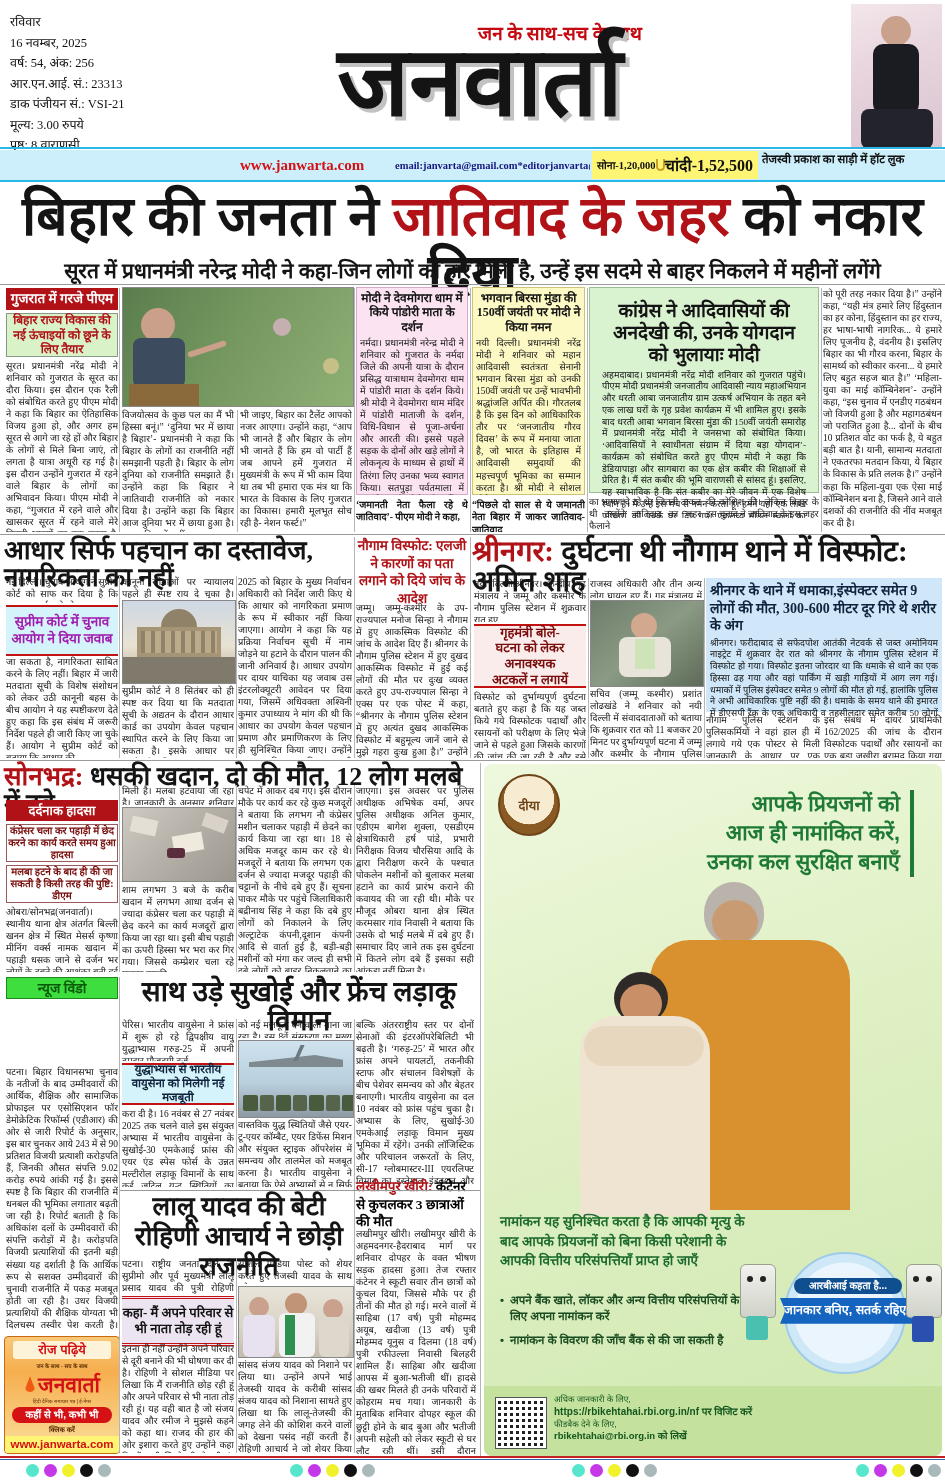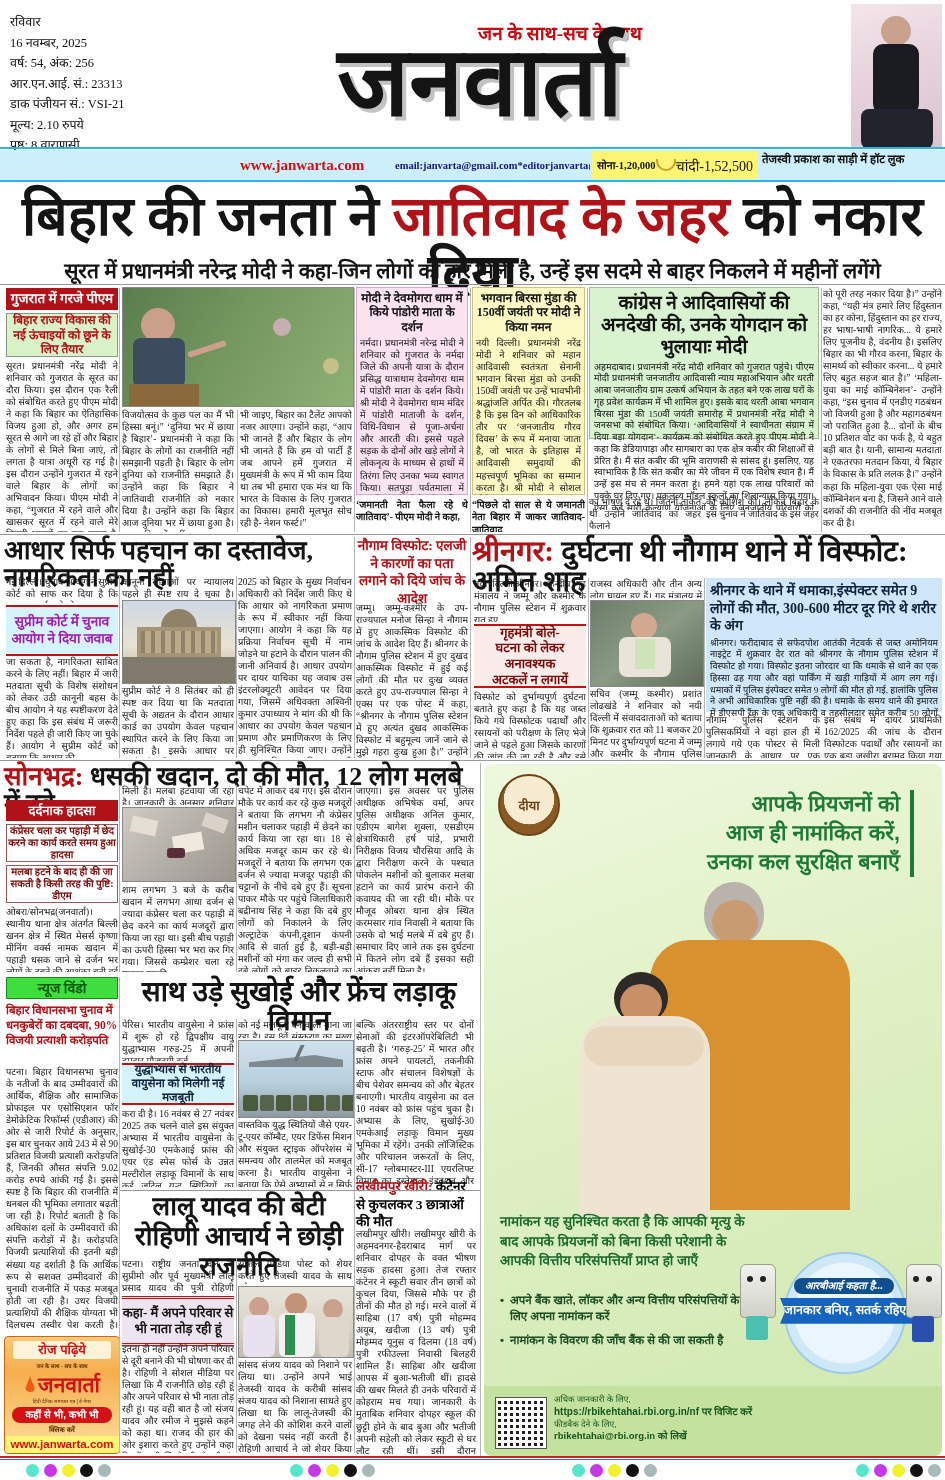--- a/index.html
+++ b/index.html
@@ -21,21 +21,21 @@
 <body>
 
 <div class="page">
 
   <div class="abs" style="left:10px;top:12px;width:220px;font-size:12.5px;font-weight:normal;line-height:20.5px;color:#111;">
     <div>रविवार</div>
     <div>16 नवम्बर, 2025</div>
     <div>वर्ष: 54, अंक: 256</div>
     <div>आर.एन.आई. सं.: 23313</div>
     <div>डाक पंजीयन सं.: VSI-21</div>
-    <div>मूल्य: 2.10 रुपये</div>
+    <div>मूल्य: 3.00 रुपये</div>
     <div>पृष्ठ: 8   वाराणसी</div>
   </div>
 
   <div class="abs ctr" style="left:430px;top:20px;width:260px;font-size:19px;font-weight:bold;color:#c40a10;">जन के साथ-सच के साथ</div>
 
   <div class="abs ctr" style="left:235px;top:30px;width:490px;font-size:97px;font-weight:bold;color:#141414;line-height:1.1;text-shadow:4px 4px 0 #c2c2c2;font-family:'Liberation Serif',serif;">जनवार्ता</div>
 
   <div class="photo" style="left:851px;top:4px;width:91px;height:143px;background:linear-gradient(160deg,#f3e6ea 0%,#e8d5de 40%,#d9c4cf 100%);border:none;">
     <div style="position:absolute;left:30px;top:12px;width:30px;height:30px;border-radius:50%;background:#caa18c;"></div>
     <div style="position:absolute;left:22px;top:40px;width:46px;height:70px;border-radius:10px;background:#1b1b22;"></div>
@@ -46,21 +46,21 @@
   <div class="abs" style="left:0;top:150px;width:945px;height:30px;background:#cdeffb;"></div>
   <div class="abs" style="left:240px;top:151px;width:150px;height:28px;display:flex;align-items:center;">
     <span style="font-size:15px;font-weight:bold;color:#d41114;">www.janwarta.com</span>
   </div>
   <div class="abs" style="left:395px;top:151px;width:195px;height:28px;display:flex;align-items:center;overflow:hidden;">
     <span style="font-size:10.5px;font-weight:bold;color:#16167e;white-space:nowrap;">email:janvarta@gmail.com*editorjanvarta@gmail.com</span>
   </div>
   <div class="abs" style="left:592px;top:151px;width:166px;height:28px;background:#fdf573;display:flex;align-items:center;justify-content:space-between;padding:0 5px;box-sizing:border-box;">
     <span style="font-size:10.5px;font-weight:bold;color:#111;">सोना-1,20,000</span>
     <span style="width:18px;height:10px;border:2px solid #c9a227;border-top:none;border-radius:0 0 12px 12px;display:inline-block;"></span>
-    <span style="font-size:14px;font-weight:normal;color:#111;">चांदी-1,52,500</span>
+    <span style="font-size:16px;font-weight:bold;color:#111;">चांदी-1,52,500</span>
   </div>
   <div class="abs" style="left:762px;top:151px;width:180px;height:28px;display:flex;align-items:flex-start;">
     <span style="font-size:11.5px;font-weight:bold;color:#111;">तेजस्वी प्रकाश का साड़ी में हॉट लुक</span>
   </div>
   <div class="abs" style="left:0;top:180px;width:945px;height:2px;background:#29b7e8;"></div>
 
   <div class="abs ctr" style="left:0;top:188px;width:945px;font-size:55px;font-weight:bold;line-height:1.05;color:#141414;">
     <span>बिहार की जनता ने </span><span style="color:#b01217;">जातिवाद के जहर</span><span> को नकार दिया</span>
   </div>
   <div class="abs ctr" style="left:0;top:256px;width:945px;font-size:21px;font-weight:bold;color:#141414;">सूरत में प्रधानमंत्री नरेन्द्र मोदी ने कहा-जिन लोगों को हार मिली है, उन्हें इस सदमे से बाहर निकलने में महीनों लगेंगे</div>
@@ -86,21 +86,21 @@
     <div class="t" style="margin-top:3px;height:158px;">नर्मदा। प्रधानमंत्री नरेन्द्र मोदी ने शनिवार को गुजरात के नर्मदा जिले की अपनी यात्रा के दौरान प्रसिद्ध यात्राधाम देवमोगरा धाम में पांडोरी माता के दर्शन किये। श्री मोदी ने देवमोगरा धाम मंदिर में पांडोरी माताजी के दर्शन, विधि-विधान से पूजा-अर्चना और आरती की। इससे पहले सड़क के दोनों ओर खड़े लोगों ने लोकनृत्य के माध्यम से हाथों में तिरंगा लिए उनका भव्य स्वागत किया। सतपुड़ा पर्वतमाला में प्राकृतिक सौंदर्य के बीच स्थित यह मनमोहक धाम आदिवासी समाज के लोगों की आस्था का केन्द्र है, जिसकी महिमा अनूठी है।</div>
   </div>
   <div class="abs t bh" style="left:356px;top:499px;width:112px;height:33px;font-size:9.6px;">‘जमानती नेता फैला रहे थे जातिवाद’- पीएम मोदी ने कहा,</div>
 
   <div class="abs" style="left:472px;top:287px;width:113px;height:208px;background:#fdf9c4;border:1px solid #cfc27a;box-sizing:border-box;padding:3px;">
     <div class="boxhead" style="font-size:12px;color:#141414;">भगवान बिरसा मुंडा की 150वीं जयंती पर मोदी ने किया नमन</div>
     <div class="t" style="margin-top:3px;height:158px;">नयी दिल्ली। प्रधानमंत्री नरेंद्र मोदी ने शनिवार को महान आदिवासी स्वतंत्रता सेनानी भगवान बिरसा मुंडा को उनकी 150वीं जयंती पर उन्हें भावभीनी श्रद्धांजलि अर्पित की। गौरतलब है कि इस दिन को आधिकारिक तौर पर ‘जनजातीय गौरव दिवस’ के रूप में मनाया जाता है, जो भारत के इतिहास में आदिवासी समुदायों की महत्त्वपूर्ण भूमिका का सम्मान करता है। श्री मोदी ने सोशल मीडिया मंच एक्स पर स्वतंत्रता आंदोलन में भगवान बिरसा मुंडा की महत्त्वपूर्ण भूमिका और देश की आदिवासी विरासत की रक्षा के उनके प्रयासों का उल्लेख किया है।</div>
   </div>
   <div class="abs t bh" style="left:472px;top:499px;width:113px;height:33px;font-size:9.6px;">“पिछले दो साल से ये जमानती नेता बिहार में जाकर जातिवाद-जातिवाद</div>
 
-  <div class="abs" style="left:589px;top:287px;width:230px;height:152px;background:#d9f2d0;border:1px solid #9bbf93;box-sizing:border-box;padding:4px;">
+  <div class="abs" style="left:589px;top:287px;width:230px;height:206px;background:#d9f2d0;border:1px solid #9bbf93;box-sizing:border-box;padding:12px;">
     <div class="boxhead" style="font-size:19px;line-height:1.15;color:#141414;">कांग्रेस ने आदिवासियों की अनदेखी की, उनके योगदान को भुलायाः मोदी</div>
     <div class="t" style="margin-top:4px;height:148px;font-size:9.2px;">अहमदाबाद। प्रधानमंत्री नरेंद्र मोदी शनिवार को गुजरात पहुंचे। पीएम मोदी प्रधानमंत्री जनजातीय आदिवासी न्याय महाअभियान और धरती आबा जनजातीय ग्राम उत्कर्ष अभियान के तहत बने एक लाख घरों के गृह प्रवेश कार्यक्रम में भी शामिल हुए। इसके बाद धरती आबा भगवान बिरसा मुंडा की 150वीं जयंती समारोह में प्रधानमंत्री नरेंद्र मोदी ने जनसभा को संबोधित किया। ‘आदिवासियों ने स्वाधीनता संग्राम में दिया बड़ा योगदान’- कार्यक्रम को संबोधित करते हुए पीएम मोदी ने कहा कि डेडियापाड़ा और सागबारा का एक क्षेत्र कबीर की शिक्षाओं से प्रेरित है। मैं संत कबीर की भूमि वाराणसी से सांसद हूं। इसलिए, यह स्वाभाविक है कि संत कबीर का मेरे जीवन में एक विशेष स्थान है। मैं उन्हें इस मंच से नमन करता हूं। हमने यहां एक लाख परिवारों को पक्के घर दिए गए। एकलव्य मॉडल स्कूलों का शिलान्यास किया गया। ऐसा कई सारी कल्याण योजनाओं के लिए जनजातीय परिवारों को बहुत बधाई। पीएम मोदी ने कहा कि आदिवासियों ने हमारे देश के स्वतंत्रता संग्राम में बहुत बड़ा योगदान दिया, लेकिन कांग्रेस ने 60 साल के शासन में आदिवासियों को उनके हाल पर छोड़ दिया गया।</div>
   </div>
   <div class="abs t" style="left:589px;top:496px;width:112px;height:36px;">का भाषण दे रहे थे। जितनी ताकत थी उन्होंने जातिवाद का जहर फैलाने</div>
   <div class="abs t" style="left:706px;top:496px;width:113px;height:36px;">की कोशिश की। लेकिन बिहार के इस चुनाव ने जातिवाद के इस जहर</div>
   <div class="abs t" style="left:823px;top:288px;width:119px;height:244px;">को पूरी तरह नकार दिया है।” उन्होंने कहा, “यही मंत्र हमारे लिए हिंदुस्तान का हर कोना, हिंदुस्तान का हर राज्य, हर भाषा-भाषी नागरिक... ये हमारे लिए पूजनीय है, वंदनीय है। इसलिए बिहार का भी गौरव करना, बिहार के सामर्थ्य को स्वीकार करना... ये हमारे लिए बहुत सहज बात है।” ‘महिला-युवा का माई कॉम्बिनेशन’- उन्होंने कहा, “इस चुनाव में एनडीए गठबंधन जो विजयी हुआ है और महागठबंधन जो पराजित हुआ है... दोनों के बीच 10 प्रतिशत वोट का फर्क है, ये बहुत बड़ी बात है। यानी, सामान्य मतदाता ने एकतरफा मतदान किया, ये बिहार के विकास के प्रति ललक है।” उन्होंने कहा कि महिला-युवा एक ऐसा माई कॉम्बिनेशन बना है, जिसने आने वाले दशकों की राजनीति की नींव मजबूत कर दी है।</div>
 
   <div class="rule-v" style="left:119px;top:288px;height:244px;"></div>
   <div class="rule-v" style="left:237px;top:410px;height:122px;"></div>
   <div class="rule-v" style="left:354px;top:288px;height:244px;"></div>
@@ -208,21 +208,21 @@
         </div>
     </div>
 
     <div style="position:absolute;left:256px;top:500px;width:36px;height:80px;">
       <div style="width:34px;height:52px;background:linear-gradient(#f2f2ee,#cfd2c8);border:1px solid #9aa08e;border-radius:6px 6px 4px 4px;"></div>
       <div style="position:absolute;left:7px;top:12px;width:6px;height:6px;border-radius:50%;background:#222;"></div>
       <div style="position:absolute;left:20px;top:12px;width:6px;height:6px;border-radius:50%;background:#222;"></div>
       <div style="position:absolute;left:6px;top:52px;width:22px;height:24px;background:#49c0b0;border-radius:3px;"></div>
     </div>
     <div style="position:absolute;left:300px;top:488px;width:118px;height:118px;border-radius:50%;background:radial-gradient(circle,#eaf5fd 0 60%,#cfe8f8 61% 100%);border:2px solid #9fcbe8;">
-      <div class="pill" style="position:absolute;left:8px;top:24px;width:100px;background:#0f4f8f;font-size:10px;line-height:16px;font-style:italic;">आरबीआई कहता है...</div>
+      <div class="pill" style="position:absolute;left:8px;top:24px;width:108px;background:#0f4f8f;font-size:10px;line-height:16px;">आरबीआई कहता है...</div>
       <div style="position:absolute;left:-6px;top:44px;width:130px;background:#1565c0;color:#fff;font-weight:bold;font-size:12.5px;text-align:center;line-height:1.25;padding:5px 2px;clip-path:polygon(0 0,100% 0,96% 50%,100% 100%,0 100%,4% 50%);">जानकार बनिए, सतर्क रहिए!</div>
     </div>
     <div style="position:absolute;left:422px;top:500px;width:36px;height:80px;">
       <div style="width:34px;height:52px;background:linear-gradient(#f2f2ee,#cfd2c8);border:1px solid #9aa08e;border-radius:6px 6px 4px 4px;"></div>
       <div style="position:absolute;left:7px;top:12px;width:6px;height:6px;border-radius:50%;background:#222;"></div>
       <div style="position:absolute;left:20px;top:12px;width:6px;height:6px;border-radius:50%;background:#222;"></div>
       <div style="position:absolute;left:6px;top:52px;width:22px;height:26px;background:#2a4fae;border-radius:3px;"></div>
     </div>
 
     <div style="position:absolute;left:0;bottom:0;width:458px;height:70px;background:#c4e29e;">
@@ -232,21 +232,20 @@
       <div style="position:absolute;left:70px;top:8px;width:230px;color:#14571f;font-size:8.5px;line-height:1.35;">
         <div>अधिक जानकारी के लिए,</div>
         <div class="bh" style="font-size:10px;">https://rbikehtahai.rbi.org.in/nf पर विजिट करें</div>
         <div>फीडबैक देने के लिए,</div>
         <div class="bh" style="font-size:9.5px;">rbikehtahai@rbi.org.in को लिखें</div>
       </div>
     </div>
   </div>
 
   <div class="abs ctr" style="left:6px;top:977px;width:112px;height:22px;background:#3ede3e;border:1px solid #1a8a1a;color:#0a5a0a;font-weight:bold;font-size:14px;line-height:22px;box-sizing:border-box;">न्यूज विंडो</div>
-  <div class="abs bh" style="left:6px;top:1003px;width:112px;height:60px;font-size:11.5px;line-height:1.3;color:#b01217;">बिहार विधानसभा चुनाव में धनकुबेरों का दबदबा, 90% विजयी प्रत्याशी करोड़पति</div>
   <div class="abs t" style="left:6px;top:1066px;width:112px;height:264px;">पटना। बिहार विधानसभा चुनाव के नतीजों के बाद उम्मीदवारों की आर्थिक, शैक्षिक और सामाजिक प्रोफाइल पर एसोसिएशन फॉर डेमोक्रेटिक रिफॉर्म्स (एडीआर) की ओर से जारी रिपोर्ट के अनुसार, इस बार चुनकर आये 243 में से 90 प्रतिशत विजयी प्रत्याशी करोड़पति हैं, जिनकी औसत संपत्ति 9.02 करोड़ रुपये आंकी गई है। इससे स्पष्ट है कि बिहार की राजनीति में धनबल की भूमिका लगातार बढ़ती जा रही है। रिपोर्ट बताती है कि अधिकांश दलों के उम्मीदवारों की संपत्ति करोड़ों में है। करोड़पति विजयी प्रत्याशियों की इतनी बड़ी संख्या यह दर्शाती है कि आर्थिक रूप से सशक्त उम्मीदवारों की चुनावी राजनीति में पकड़ मजबूत होती जा रही है। उधर विजयी प्रत्याशियों की शैक्षिक योग्यता भी दिलचस्प तस्वीर पेश करती है। कुल विजयी प्रत्याशियों में से 35 प्रतिशत 5वीं से 12वीं तक शिक्षित हैं। स्नातक और उससे ऊपर की शैक्षणिक योग्यता रखने वाले 60 प्रतिशत उम्मीदवार हैं।</div>
 
   <div class="abs" style="left:4px;top:1336px;width:114px;height:116px;background:linear-gradient(180deg,#f9c878 0%,#f6ae4e 30%,#fbdf9d 100%);border:1px solid #c96a10;border-radius:4px;overflow:hidden;font-family:'Liberation Sans',sans-serif;">
     <div style="margin:4px 8px 0;background:#fdf3d8;border-radius:3px;text-align:center;font-size:13px;font-weight:bold;color:#d41114;line-height:18px;">रोज पढ़िये</div>
     <div class="ctr" style="font-size:5.5px;font-weight:bold;color:#5a2a00;margin-top:3px;">जन के साथ - सच के साथ</div>
     <div style="display:flex;align-items:center;justify-content:center;gap:2px;">
       <span style="width:0;height:0;border-left:6px solid transparent;border-right:6px solid transparent;border-bottom:16px solid #f05a10;border-radius:50%;display:inline-block;"></span>
       <span style="font-size:21px;font-weight:bold;color:#d41114;font-family:'Liberation Serif',serif;">जनवार्ता</span>
     </div>
     <div class="ctr" style="font-size:5px;color:#5a2a00;">हिंदी दैनिक समाचार पत्र | ई-पेपर</div>

